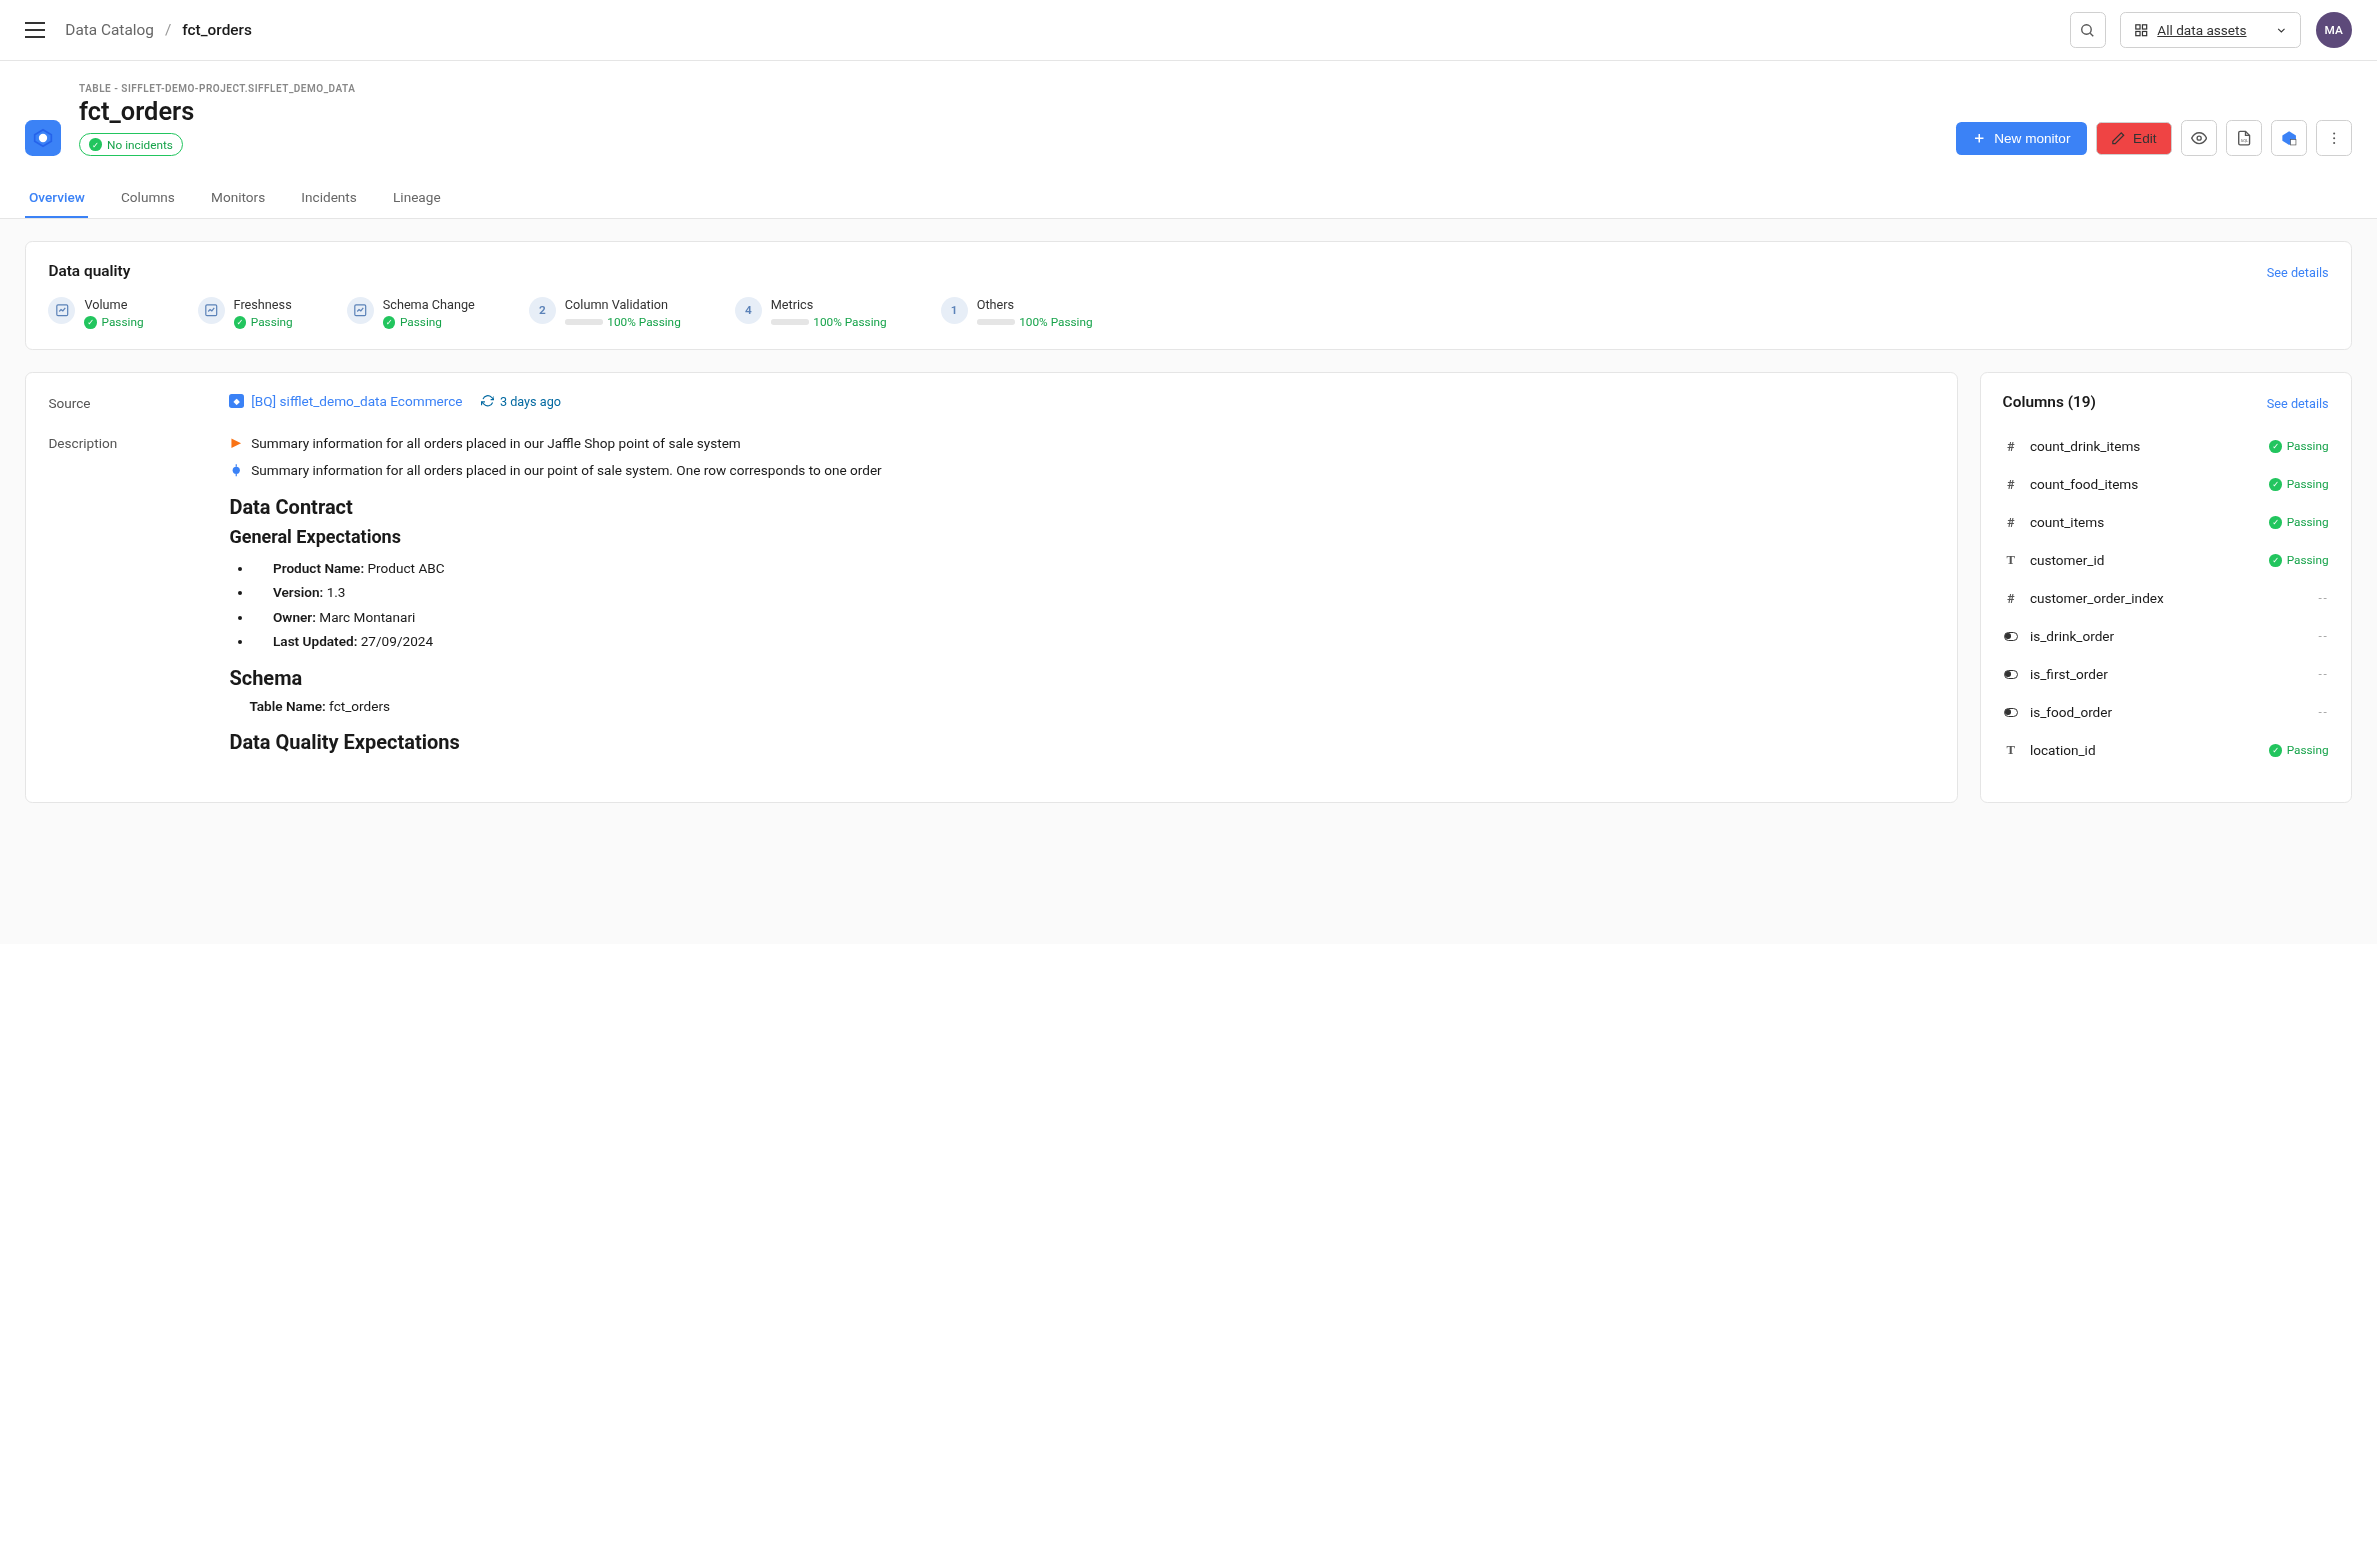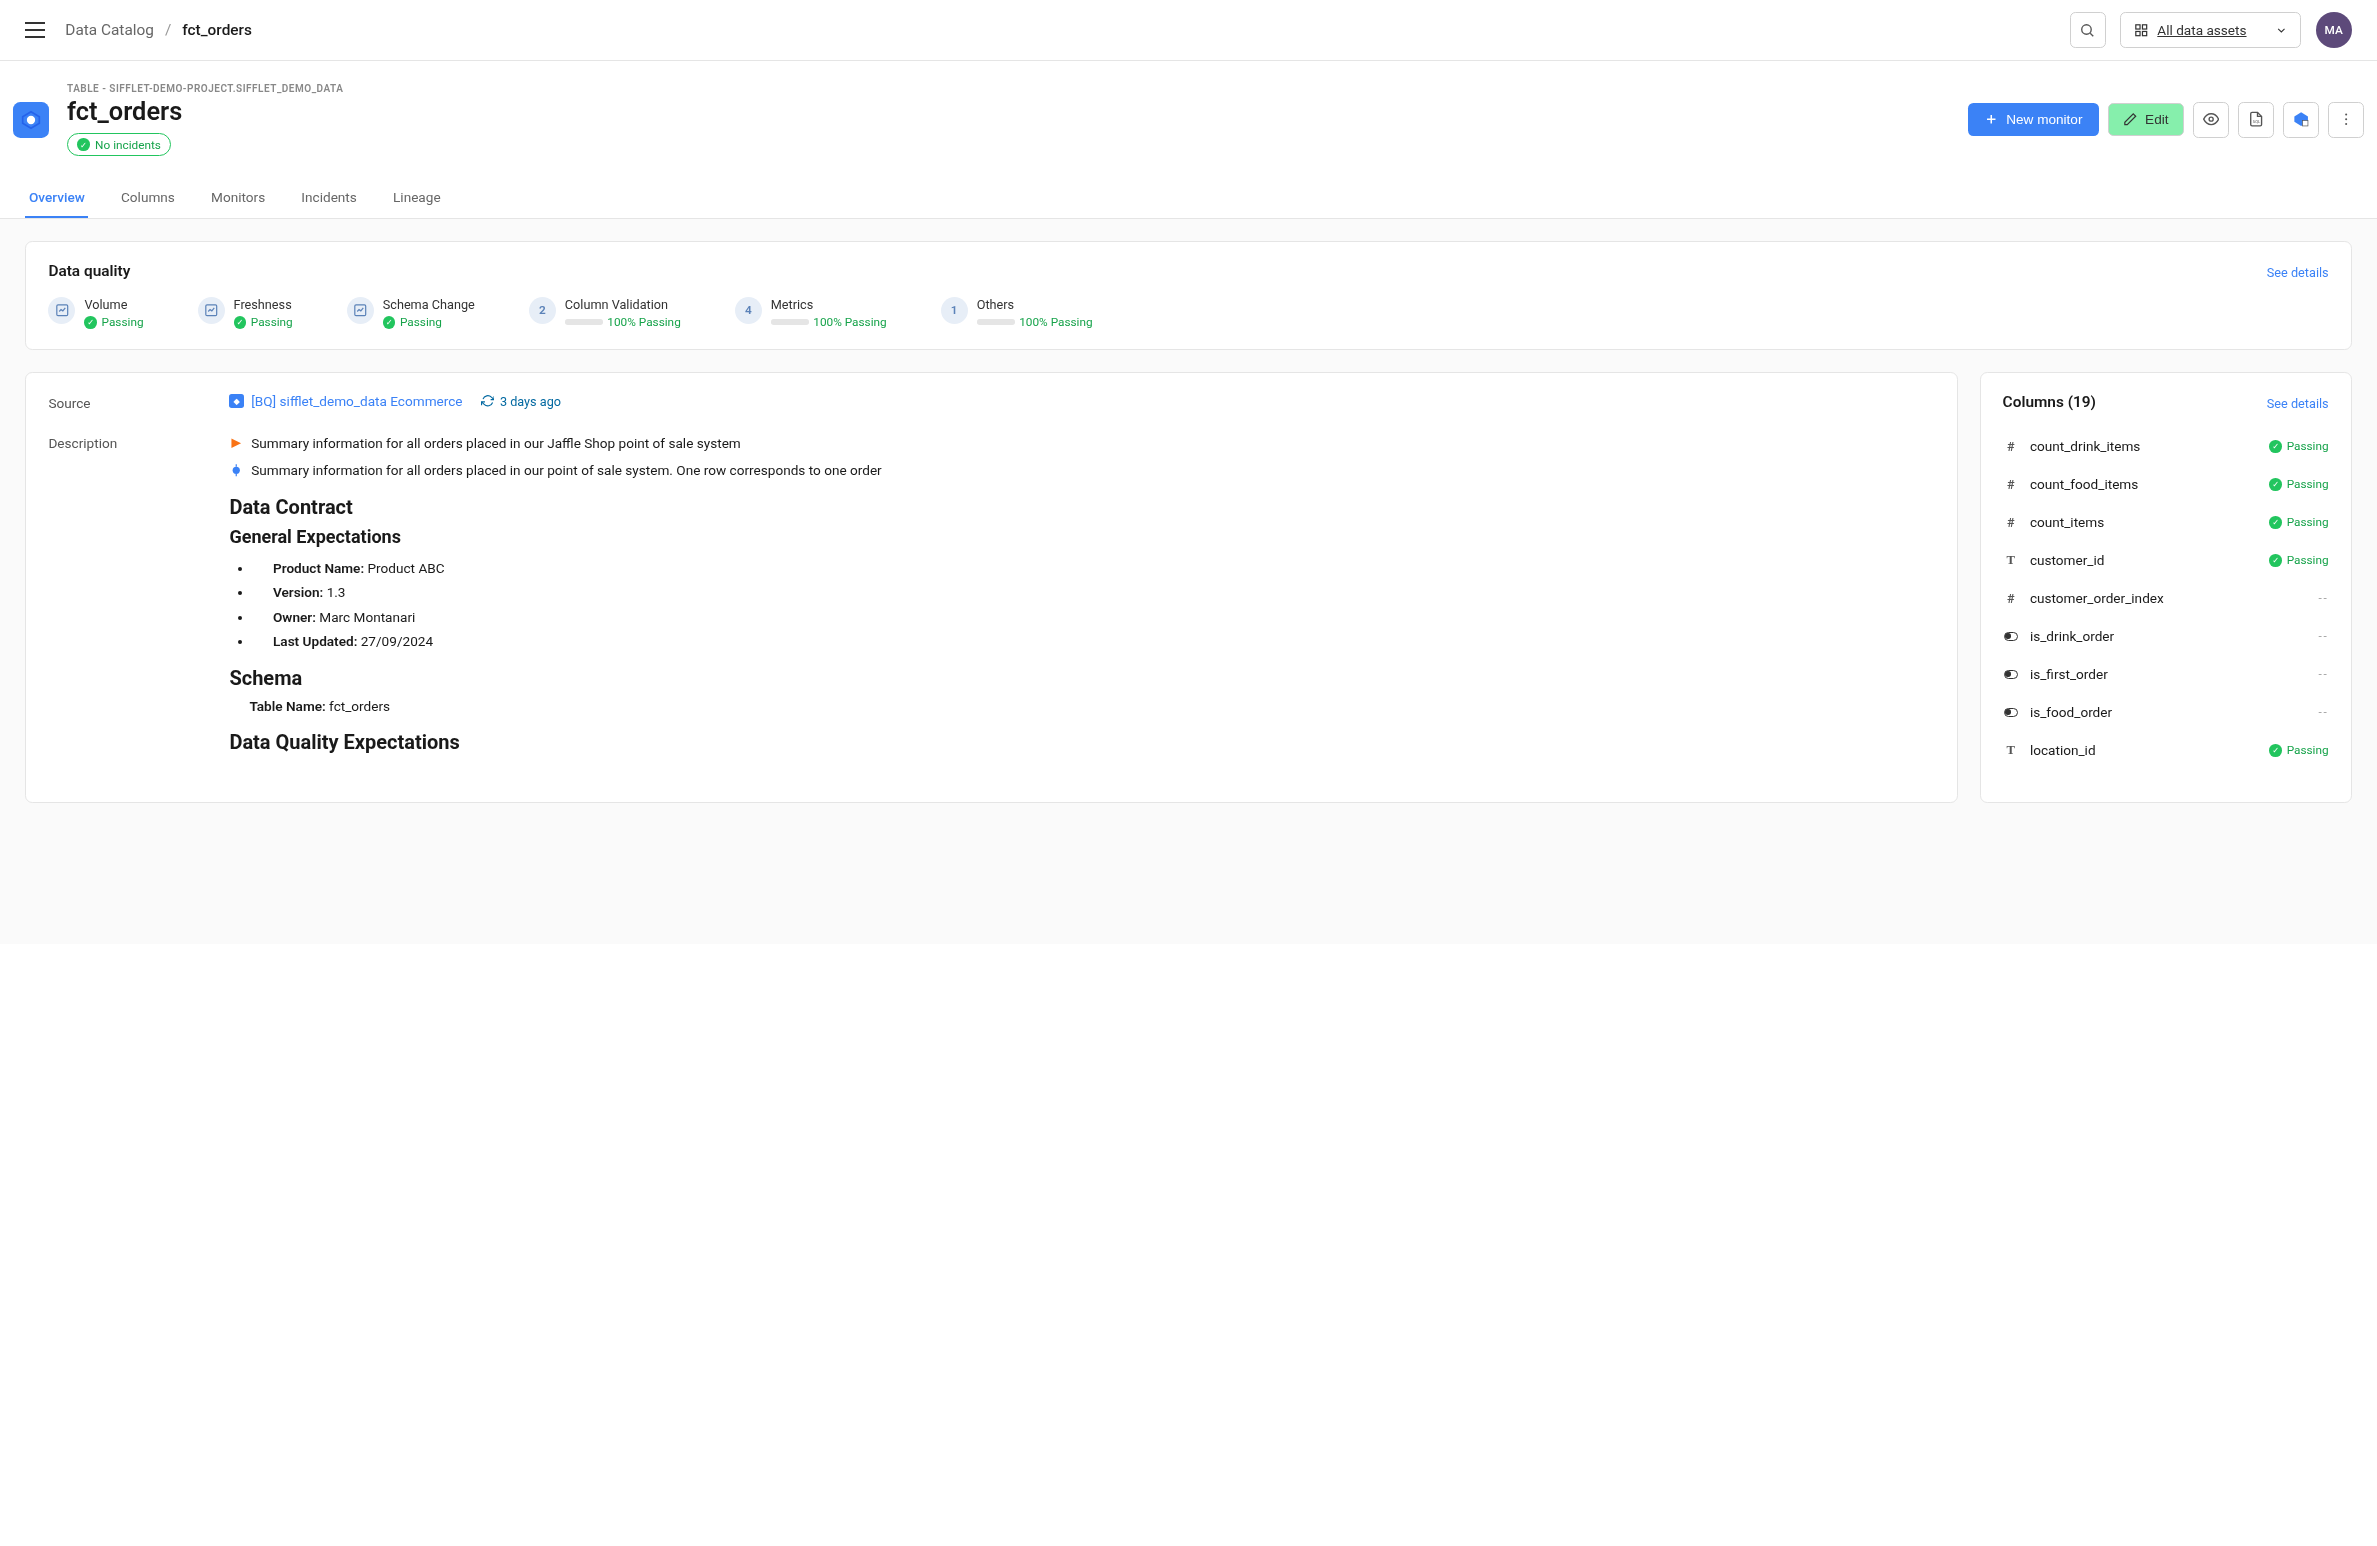--- a/index.html
+++ b/index.html
@@ -13,31 +13,31 @@
   .breadcrumb-sep { color: #999; }
   .breadcrumb-link { color: #666; }
   .breadcrumb-current { color: #1a1a1a; font-weight: 500; }
   .spacer { flex: 1; }
   .icon-btn { width: 36px; height: 36px; border: 0.9px solid #d0d0d0; border-radius: 5.4px; display: flex; align-items: center; justify-content: center; cursor: pointer; background: #fff; color: #555; }
   .dropdown-btn { height: 36px; border: 0.9px solid #d0d0d0; border-radius: 5.4px; display: flex; align-items: center; padding: 0 12.7px; gap: 9px; cursor: pointer; background: #fff; font-size: 13.6px; color: #333; min-width: 181px; text-decoration: underline; }
   .dropdown-btn .chev { margin-left: auto; }
   .avatar { width: 36px; height: 36px; border-radius: 50%; background: #5d4a7a; color: #fff; display: flex; align-items: center; justify-content: center; font-size: 11.8px; font-weight: 500; cursor: pointer; }
   
   
-  .asset-header { display: flex; padding: 22px 13px 0; gap: 18px; align-items: center; }
+  .asset-header { display: flex; padding: 22px 25px 0; gap: 18px; align-items: flex-end; }
   .asset-icon { width: 36px; height: 36px; background: #3b82f6; border-radius: 7.3px; display: flex; align-items: center; justify-content: center; color: #fff; }
   .asset-icon svg { width: 20px; height: 20px; }
   .asset-info { flex: 1; }
   .asset-breadcrumb { font-size: 10px; letter-spacing: 0.5px; color: #888; text-transform: uppercase; font-weight: 600; margin-bottom: 1.8px; }
   .asset-title { font-size: 25.4px; font-weight: 600; color: #1a1a1a; }
   .badge-pill { display: inline-flex; align-items: center; gap: 5.4px; border: 0.9px solid #22c55e; color: #16a34a; padding: 3.6px 9px; border-radius: 906px; font-size: 11.8px; margin-top: 7.3px; }
   .badge-pill .dot { width: 12.7px; height: 12.7px; border-radius: 50%; background: #22c55e; display: flex; align-items: center; justify-content: center; color: #fff; font-size: 8.2px; }
   .asset-actions { display: flex; gap: 9px; align-items: center; }
   .btn-primary { background: #3b82f6; color: #fff; border: none; border-radius: 5.4px; padding: 9px 16.3px; font-size: 13.6px; font-weight: 500; display: flex; align-items: center; gap: 7.3px; cursor: pointer; }
-  .btn-secondary { background: #86efac; border: 0.9px solid #d0d0d0; border-radius: 5.4px; padding: 8.2px 14.5px; font-size: 13.6px; display: flex; align-items: center; gap: 7.3px; cursor: pointer; color: #333; }
+  .btn-secondary { background: #ef4444; border: 0.9px solid #d0d0d0; border-radius: 5.4px; padding: 8.2px 14.5px; font-size: 13.6px; display: flex; align-items: center; gap: 7.3px; cursor: pointer; color: #333; }
   
   
   .tabs { display: flex; gap: 29px; padding: 0 25.4px; border-bottom: 0.9px solid #e5e5e5; margin-top: 22px; }
   .tab { padding: 11px 3.6px; color: #666; font-size: 13.6px; cursor: pointer; border-bottom: 2.7px solid transparent; }
   .tab.active { color: #3b82f6; border-bottom-color: #3b82f6; font-weight: 500; }
   
   
   .body { padding: 22px 25.4px; background: #fafafa; min-height: 725px; }
   .card { background: #fff; border: 0.9px solid #e5e5e5; border-radius: 7.3px; padding: 20px 22px; margin-bottom: 22px; }
   .card-header { display: flex; justify-content: space-between; align-items: flex-end; margin-bottom: 16.3px; }

